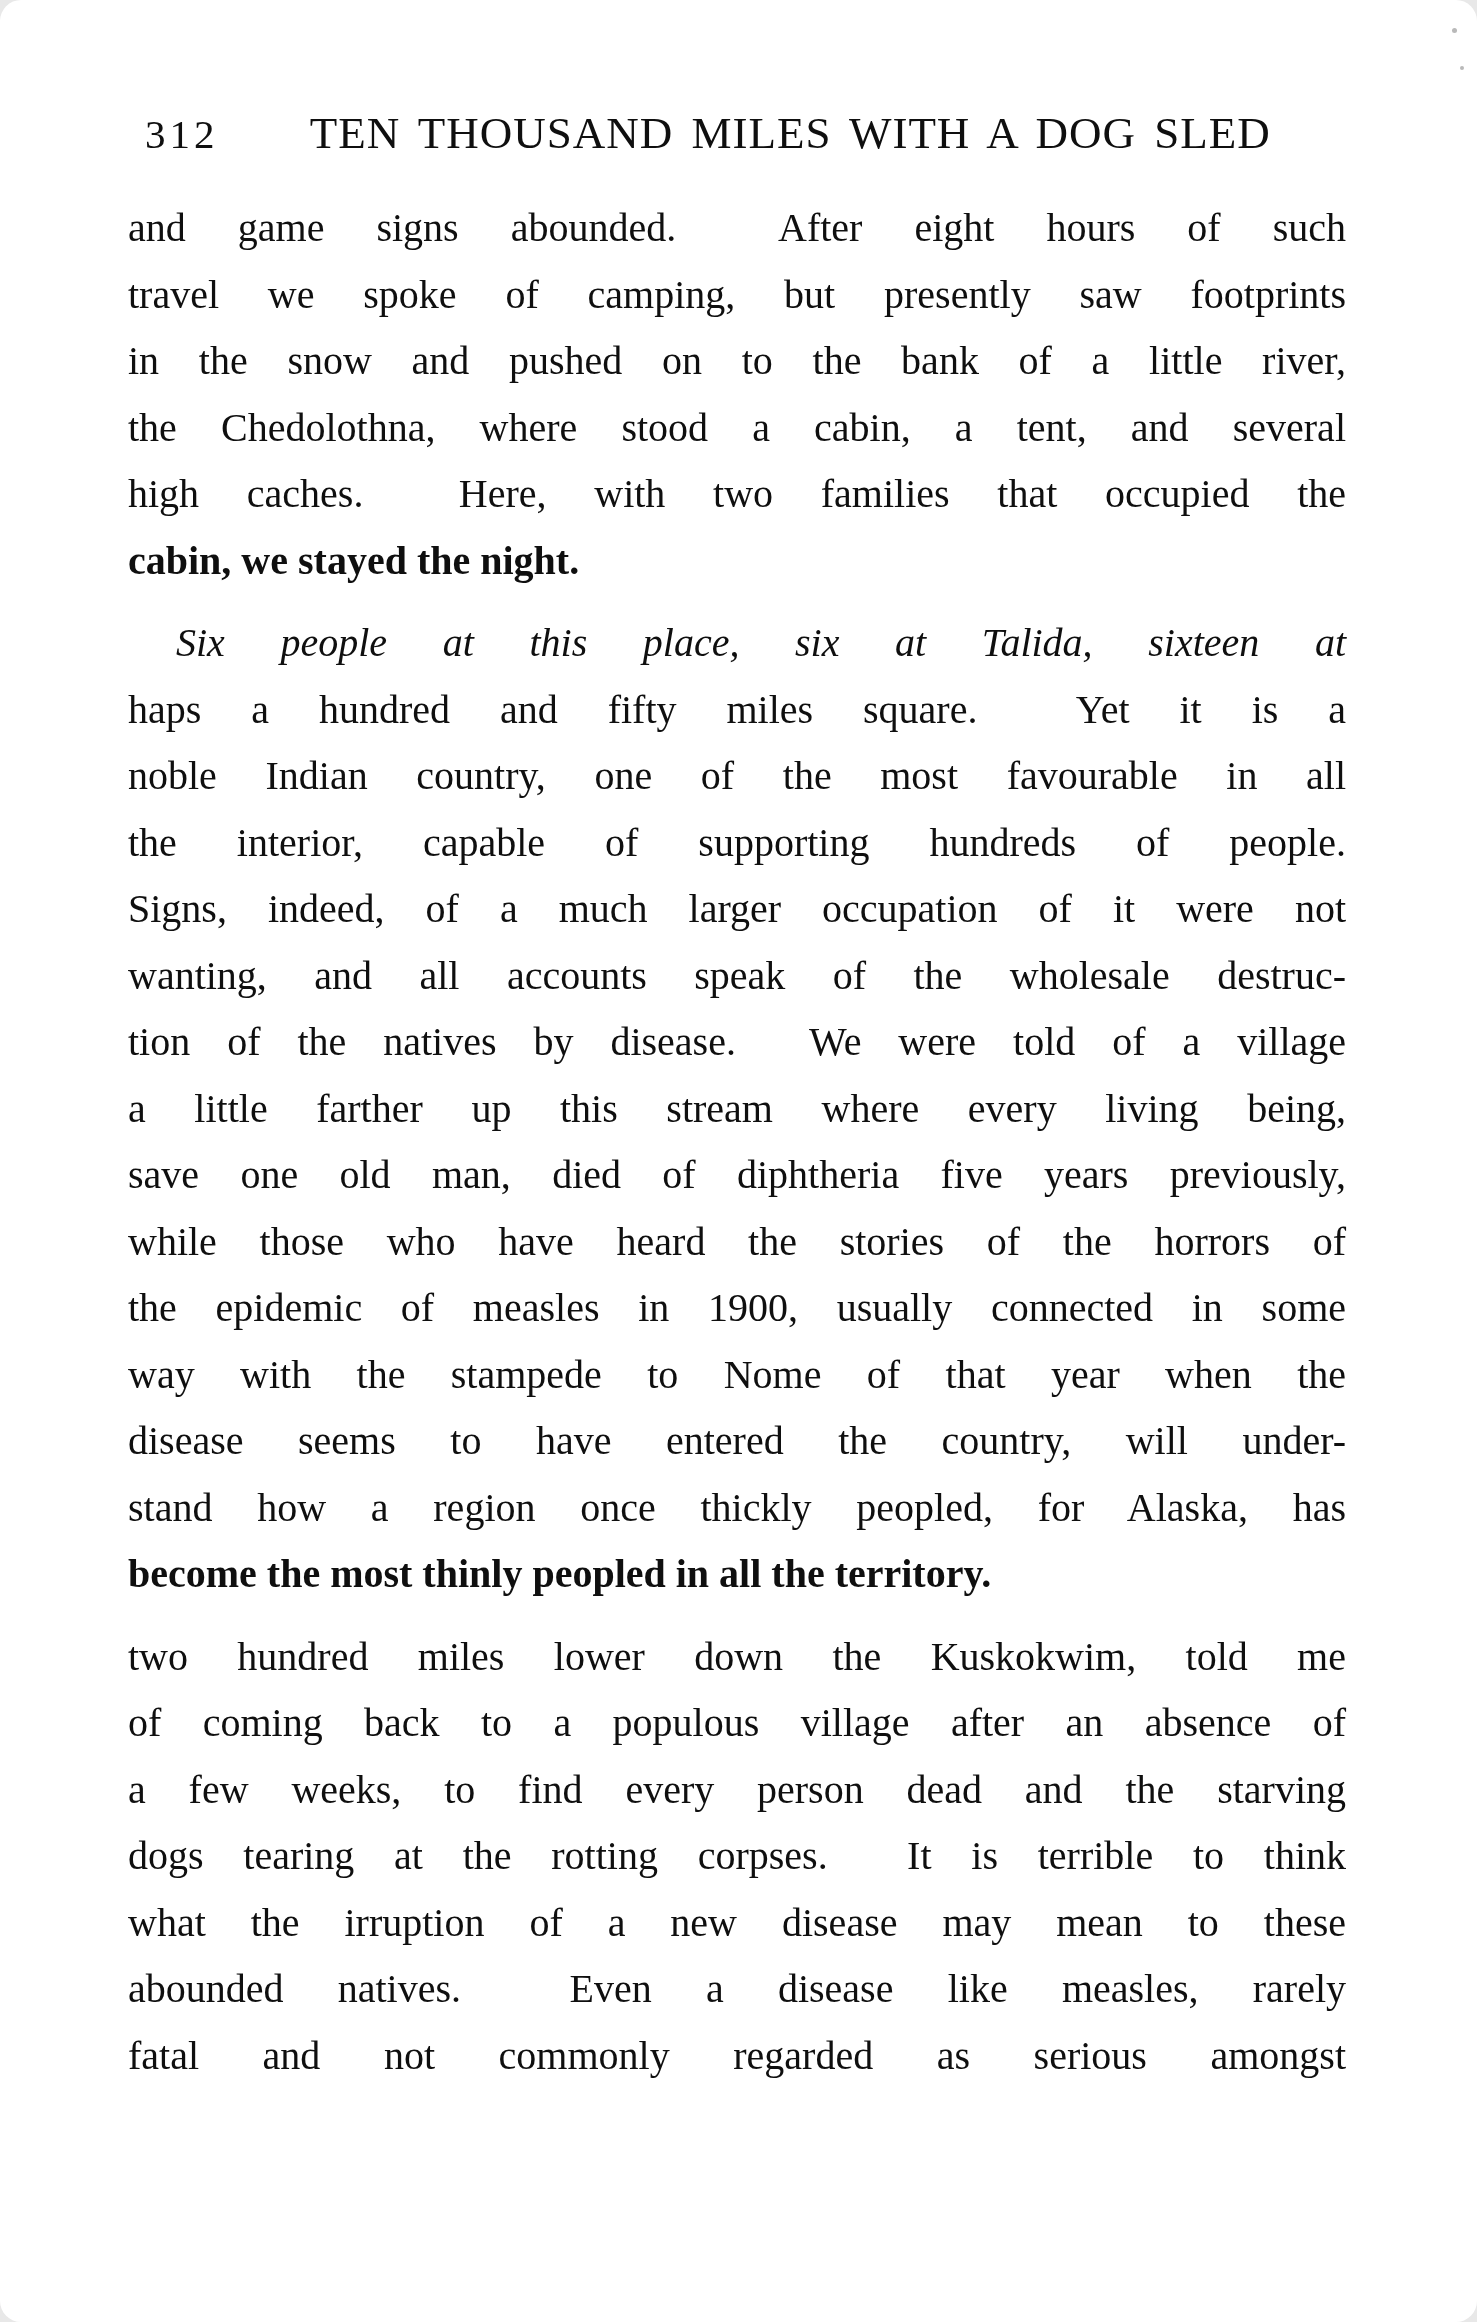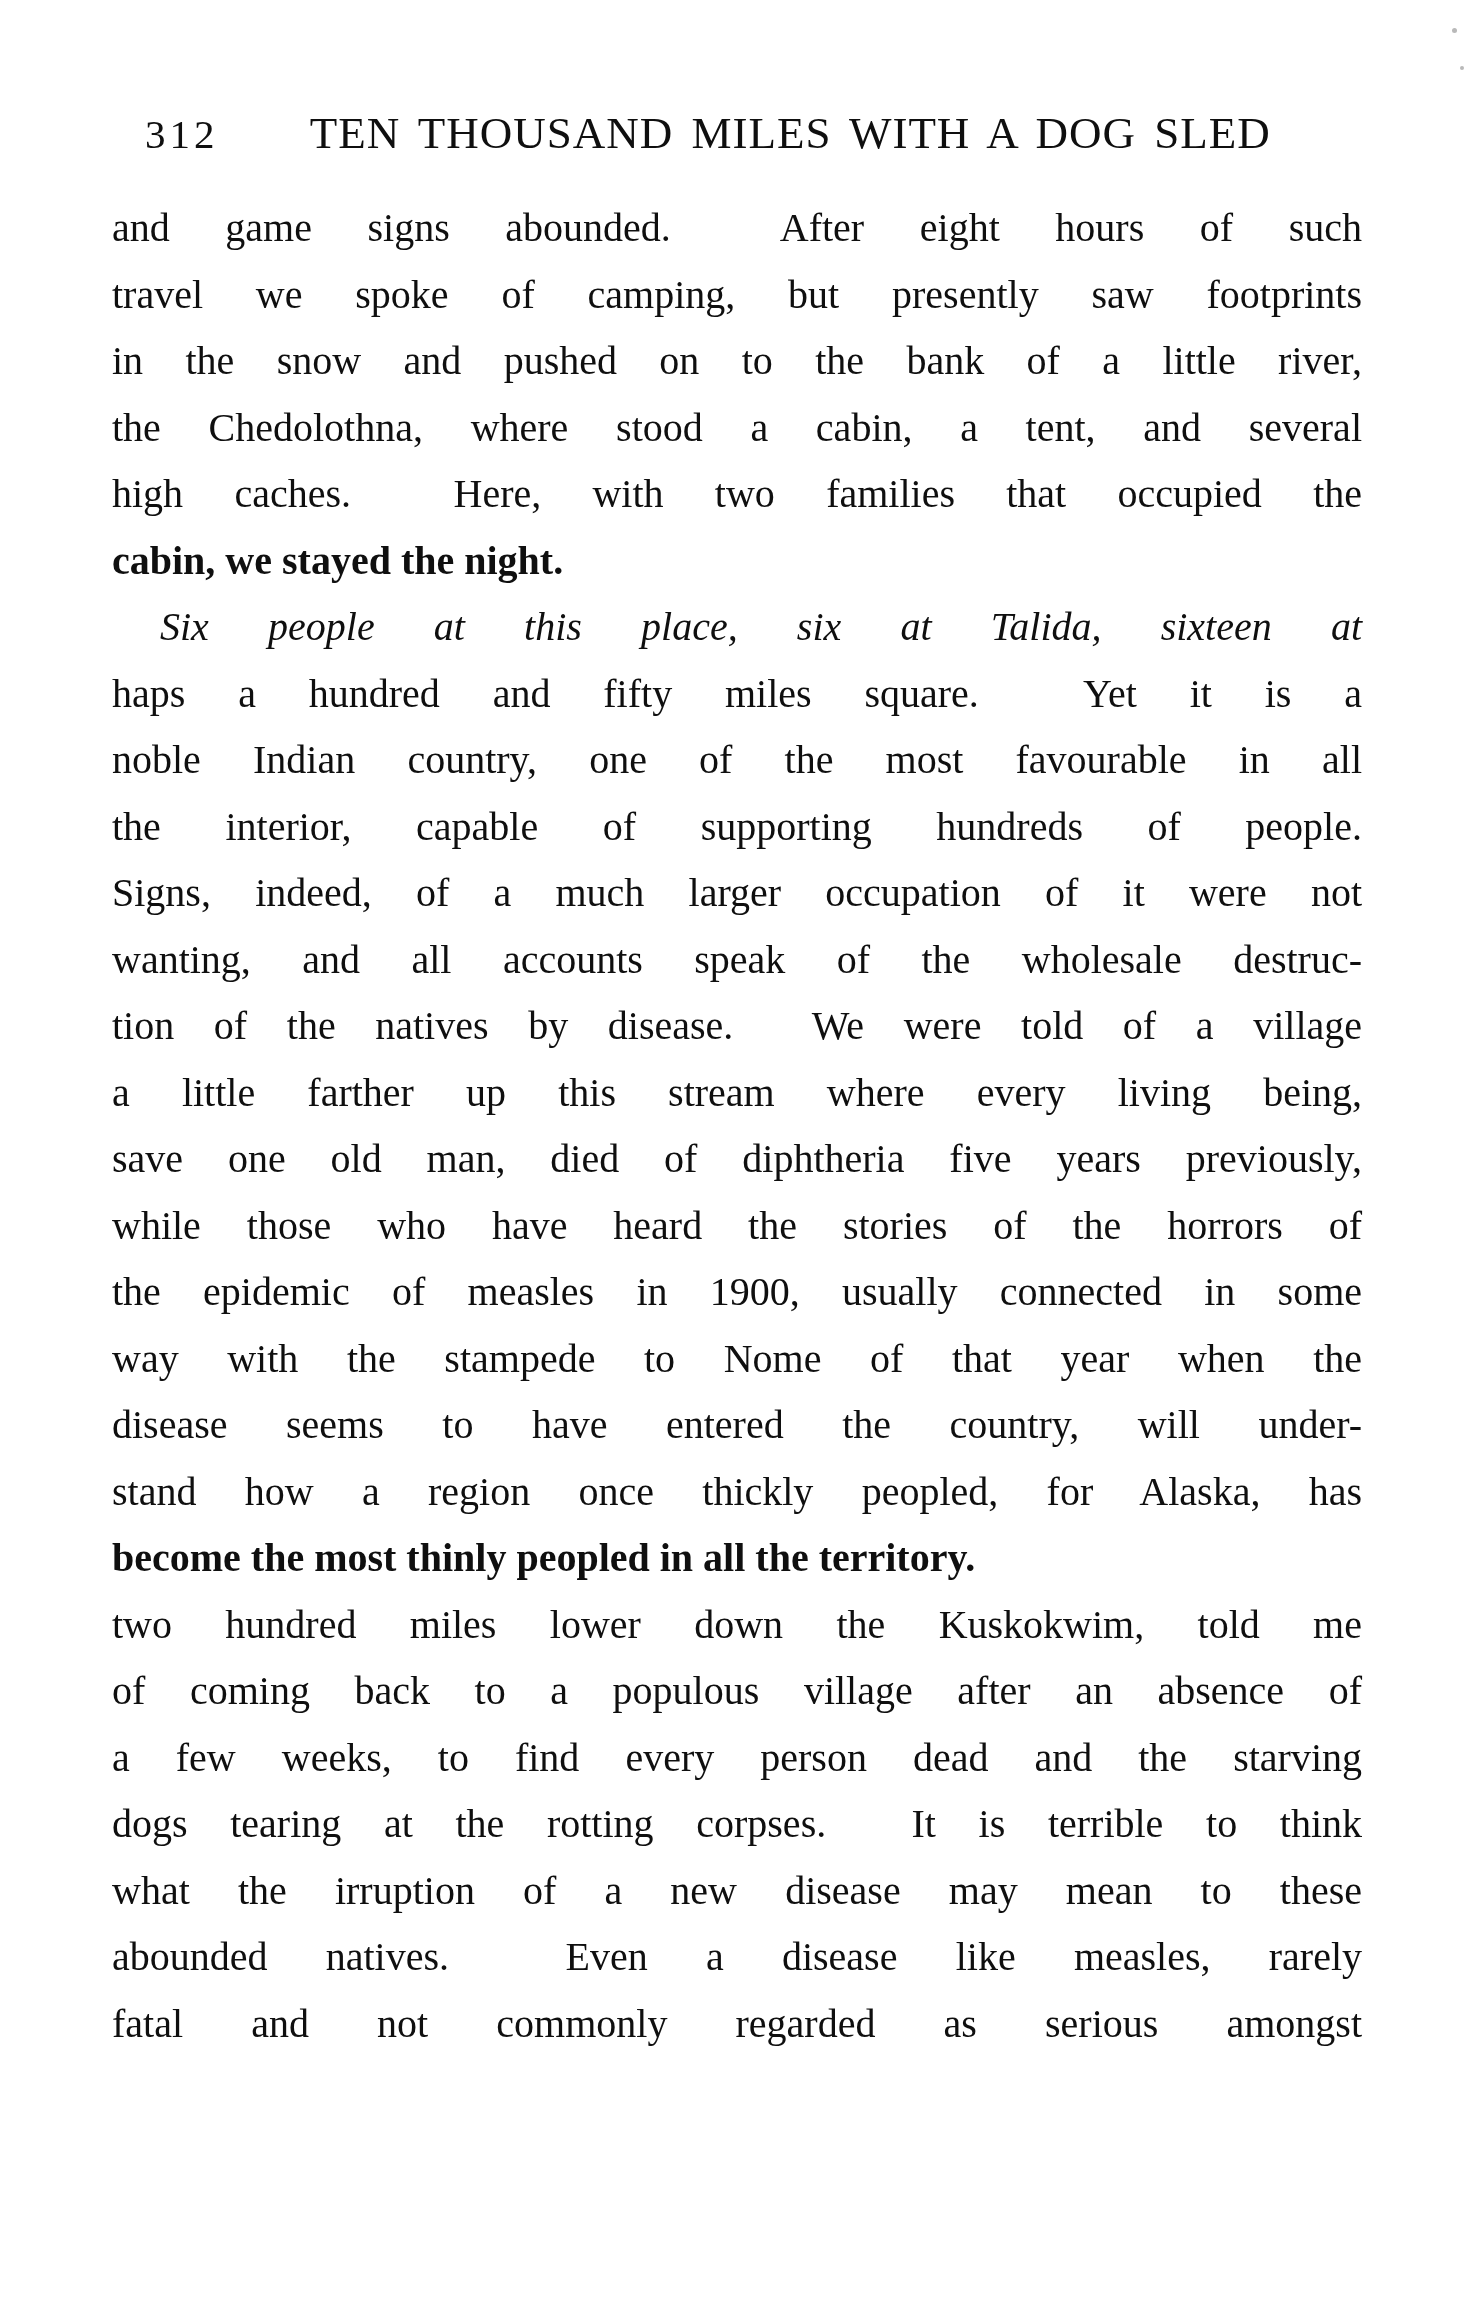--- a/index.html
+++ b/index.html
@@ -4,20 +4,21 @@
 <style>
   html, body { margin: 0; padding: 0; background: #e8e8e8; }
   .page {
     position: relative;
     width: 1477px;
     height: 2322px;
     background: #ffffff;
     color: #0f0f0f;
     font-family: "Liberation Serif", "DejaVu Serif", serif;
     overflow: hidden;
+    border-radius: 21px;
   }
   .running-header {
     display: flex;
     align-items: baseline;
     margin: 106px 115px 0 145px;
     line-height: 54px;
   }
   .page-number {
     font-size: 41px;
     letter-spacing: 4px;
@@ -29,21 +30,21 @@
     letter-spacing: 1px;
     word-spacing: 6px;
     white-space: nowrap;
   }
   .page-body {
     margin: 34px 115px 0 112px;
     width: 1250px;
     font-size: 40px;
     line-height: 66.5px;
   }
-  .paragraph { margin: 0; }
+  .paragraph { margin: 16px; }
   .line {
     text-align: justify;
     text-align-last: justify;
     -moz-text-align-last: justify;
     white-space: pre-wrap;
   }
   .line.last {
     text-align-last: left;
     font-weight: bold;
     -moz-text-align-last: left;

